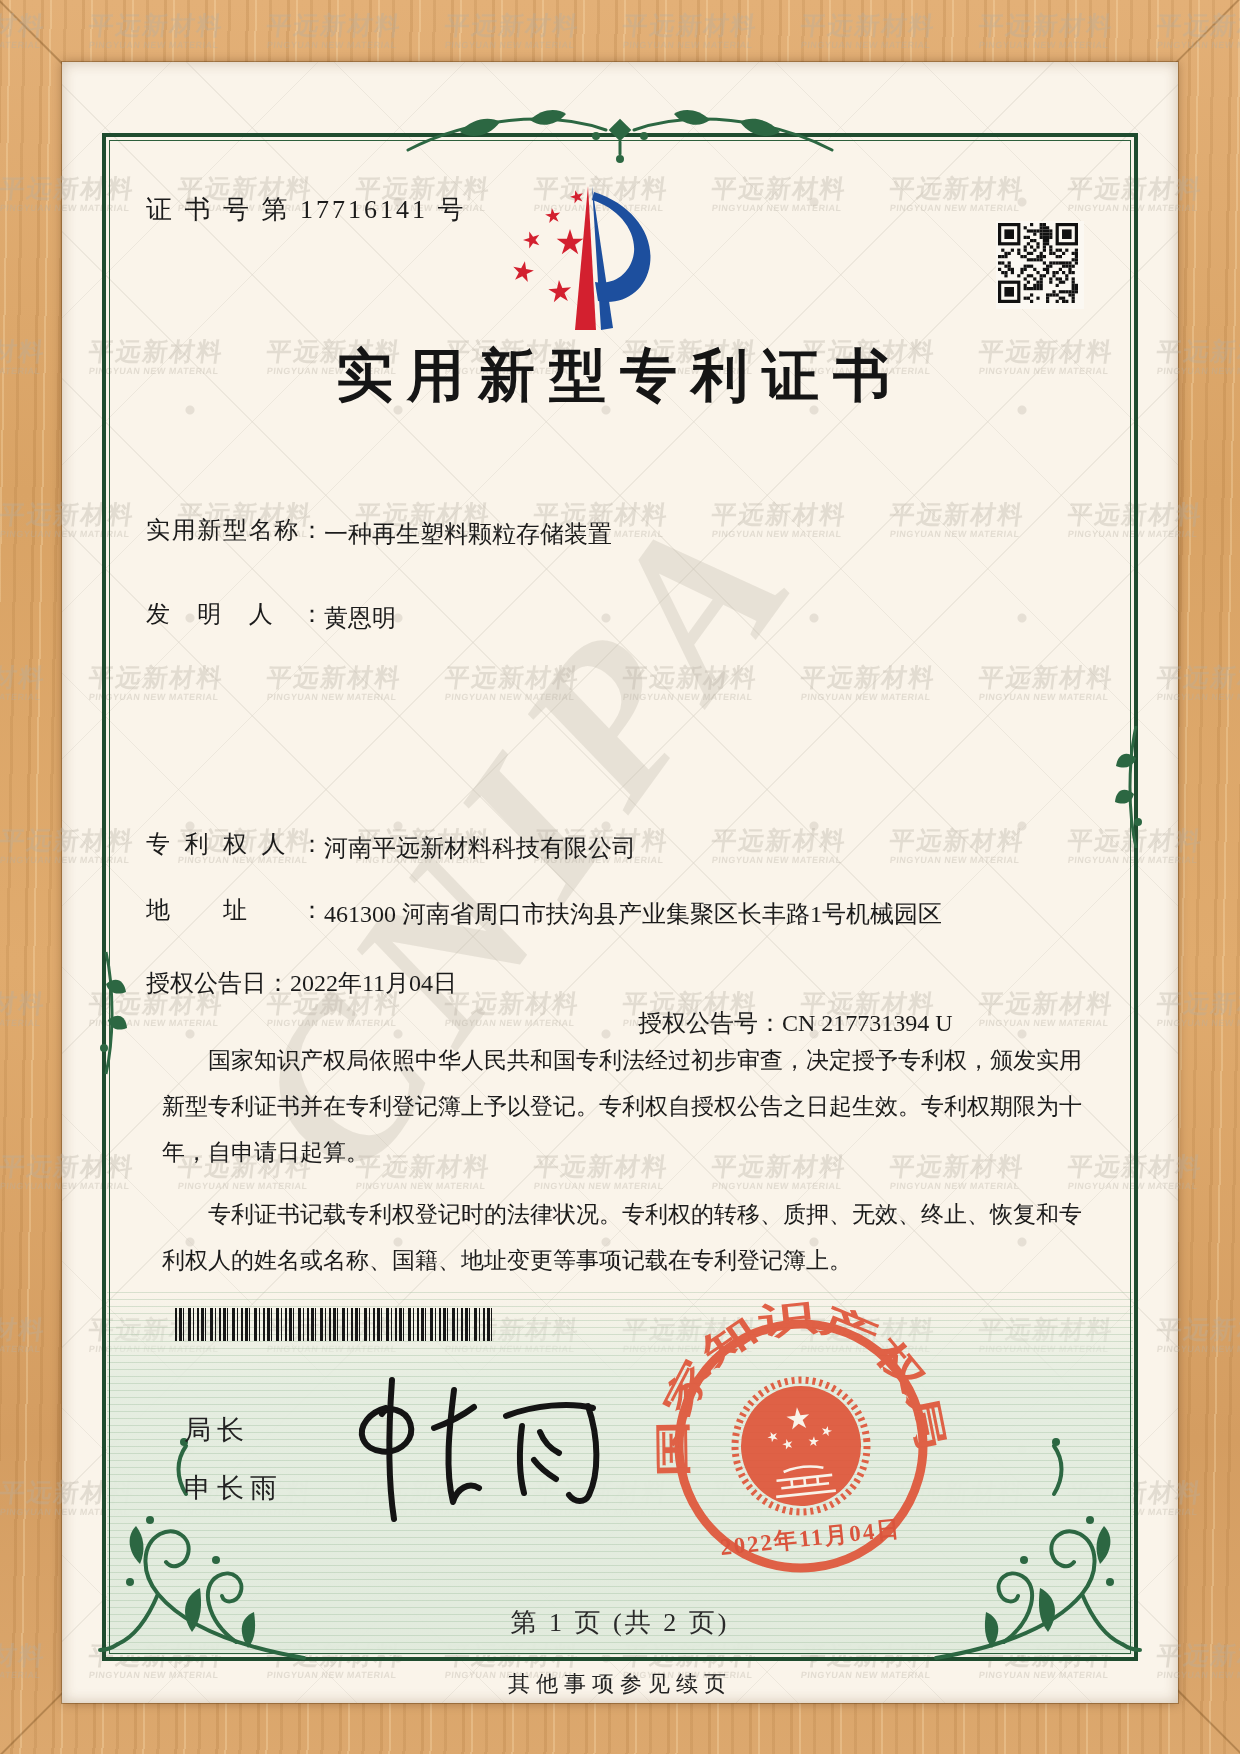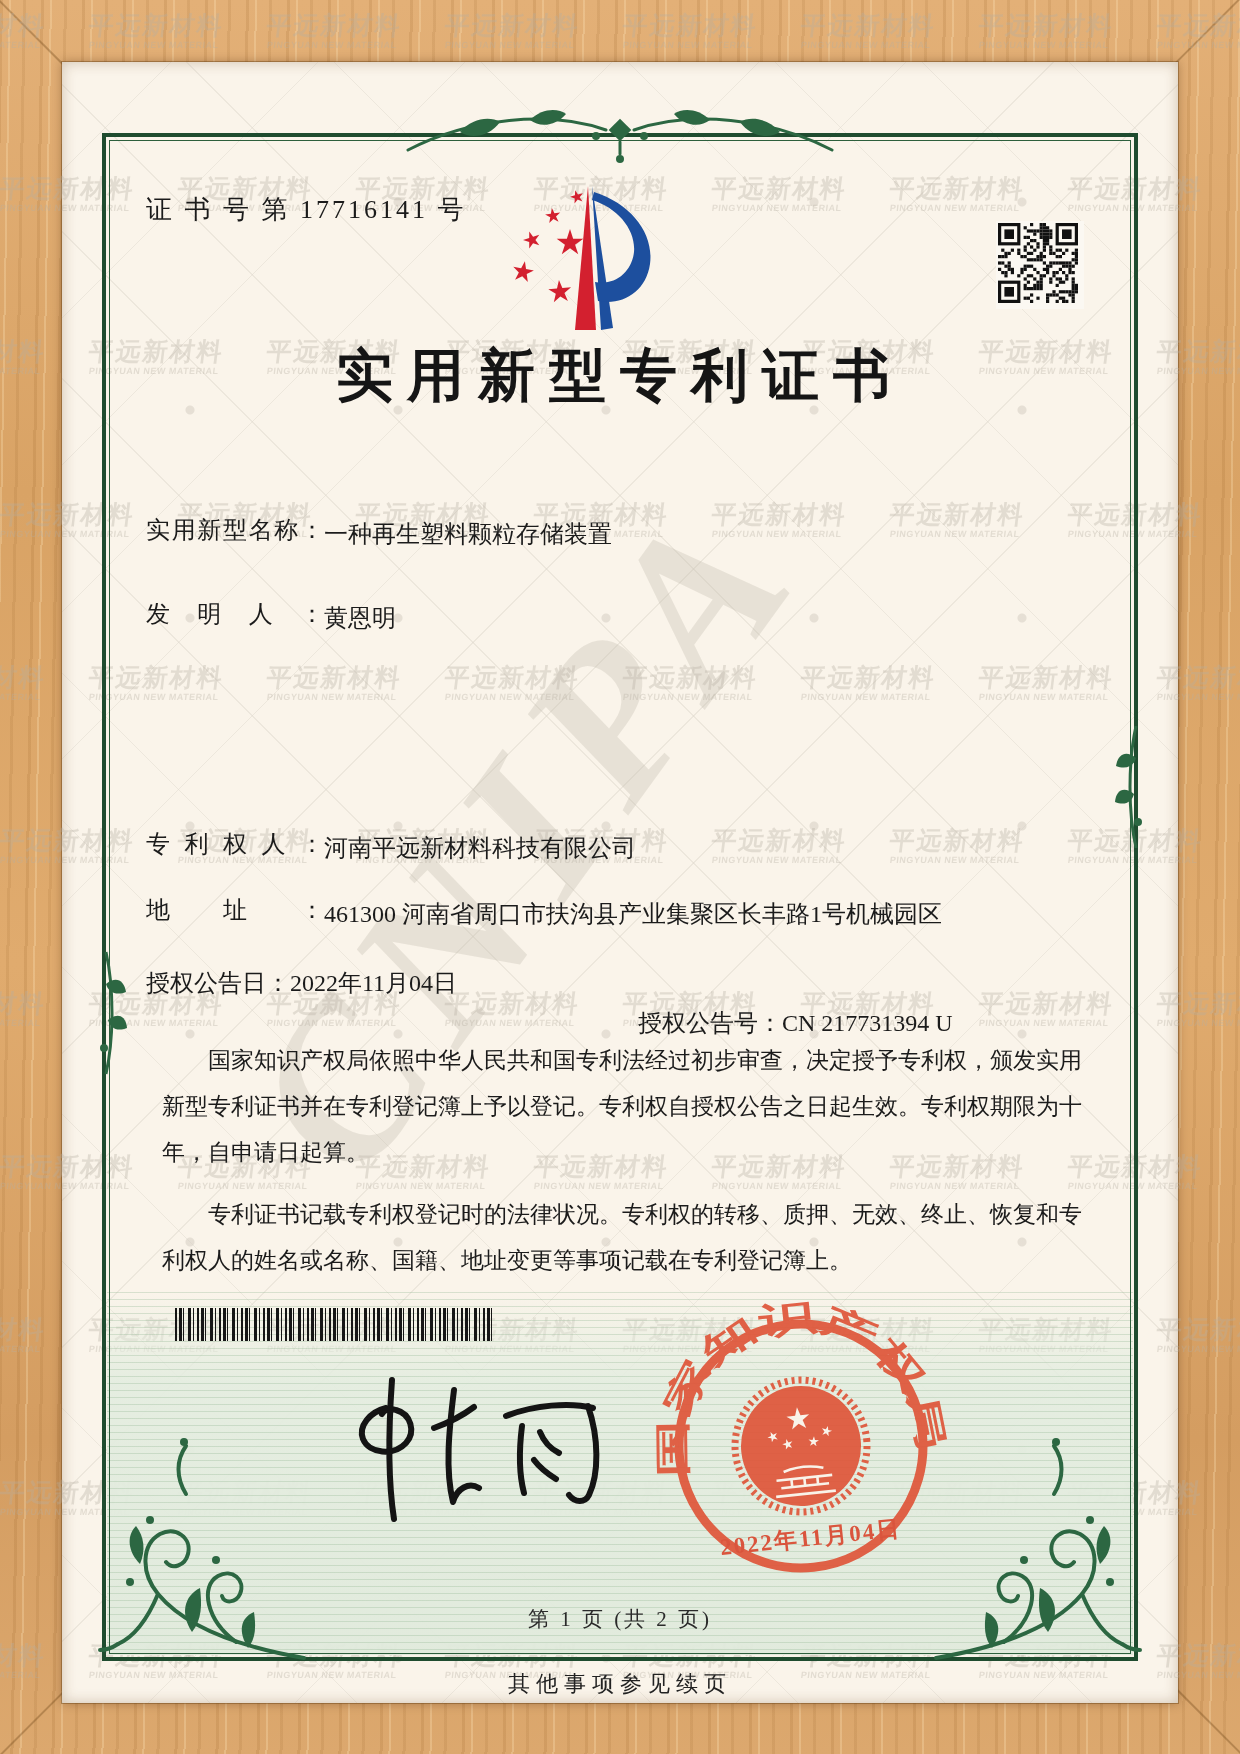--- a/index.html
+++ b/index.html
@@ -56,21 +56,21 @@
     background:repeating-linear-gradient(90deg,
       #161616 0 2px, rgba(0,0,0,0) 2px 4px, #161616 4px 7px, rgba(0,0,0,0) 7px 8px,
       #161616 8px 9px, rgba(0,0,0,0) 9px 13px, #161616 13px 16px, rgba(0,0,0,0) 16px 18px,
       #161616 18px 19px, rgba(0,0,0,0) 19px 22px);}
   .signer{position:absolute;left:122px;top:1350px;font-family:"Liberation Sans","DejaVu Sans",sans-serif;
     font-size:27px;letter-spacing:6px;color:#222;}
   .signer div+div{margin-top:22px;}
   .signature{position:absolute;left:268px;top:1312px;}
   .seal{position:absolute;left:593px;top:1238px;transform:rotate(-6deg);opacity:.92;mix-blend-mode:multiply;}
   .seal text{font-family:"Liberation Serif","DejaVu Serif",serif;font-weight:bold;}
-  .pfooter{position:absolute;left:40px;right:40px;top:1543px;text-align:center;font-size:21px;letter-spacing:3px;color:#2a2a2a;}
+  .pfooter{position:absolute;left:40px;right:40px;top:1543px;text-align:center;font-size:26px;letter-spacing:3px;color:#2a2a2a;}
   .note{position:absolute;left:0;right:0;top:1607px;text-align:center;font-size:22px;letter-spacing:6px;color:#222;}
 </style>
 </head>
 <body>
 
 <div class="stage">
   <div class="miter" style="left:0;top:0;transform:rotate(45deg);"></div>
   <div class="miter" style="left:1240px;top:0;transform:rotate(135deg);"></div>
   <div class="miter" style="left:0;top:1754px;transform:rotate(-45deg);"></div>
   <div class="miter" style="left:1240px;top:1754px;transform:rotate(-135deg);"></div>
@@ -392,20 +392,24 @@
         <span class="grant2"><span>授权公告号：</span><span>CN 217731394 U</span></span>
       </div>
 
       <div class="legal">
         <p>国家知识产权局依照中华人民共和国专利法经过初步审查，决定授予专利权，颁发实用新型专利证书并在专利登记簿上予以登记。专利权自授权公告之日起生效。专利权期限为十年，自申请日起算。</p>
         <p>专利证书记载专利权登记时的法律状况。专利权的转移、质押、无效、终止、恢复和专利权人的姓名或名称、国籍、地址变更等事项记载在专利登记簿上。</p>
       </div>
 
       <div class="barcode"></div>
 
+      <div class="signer">
+        <div>局长</div>
+        <div>申长雨</div>
+      </div>
 
       <svg class="signature" width="300" height="155" viewBox="0 0 300 155">
         <g stroke="#141414" stroke-width="6" fill="none" stroke-linecap="round" stroke-linejoin="round">
           <path d="M56,34 C40,38 28,52 33,65 C39,80 64,82 76,69 C86,58 81,40 66,36 C60,34 54,36 52,40"></path>
           <path d="M62,6 C59,48 57,100 64,145"></path>
           <path d="M104,54 C118,49 132,42 144,33"></path>
           <path d="M124,16 C119,56 115,96 123,128 C127,114 139,108 149,114"></path>
           <path d="M176,42 C204,31 240,28 263,34"></path>
           <path d="M258,32 C269,64 269,100 259,121 C255,129 245,129 239,121"></path>
           <path d="M210,58 C214,68 221,75 229,79"></path>

